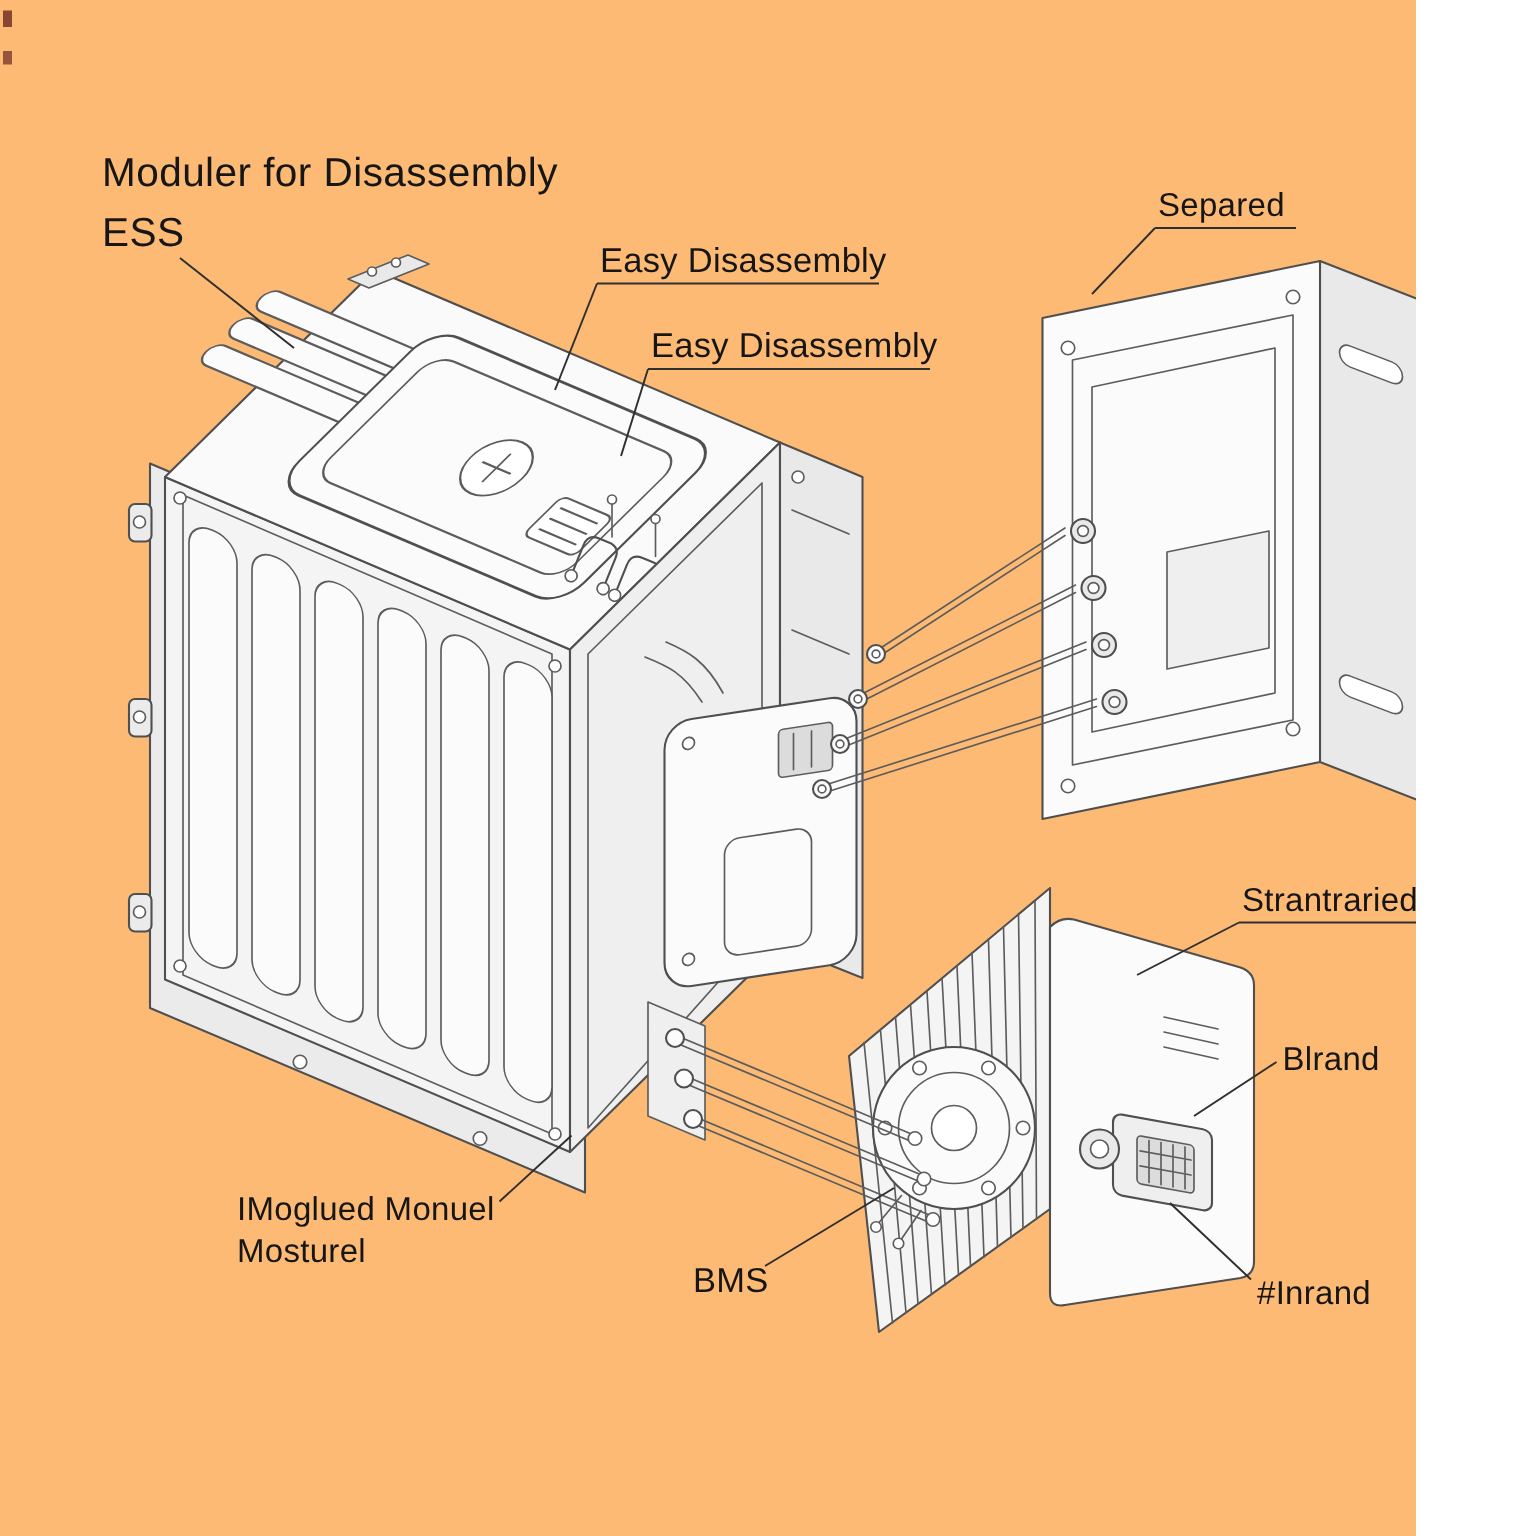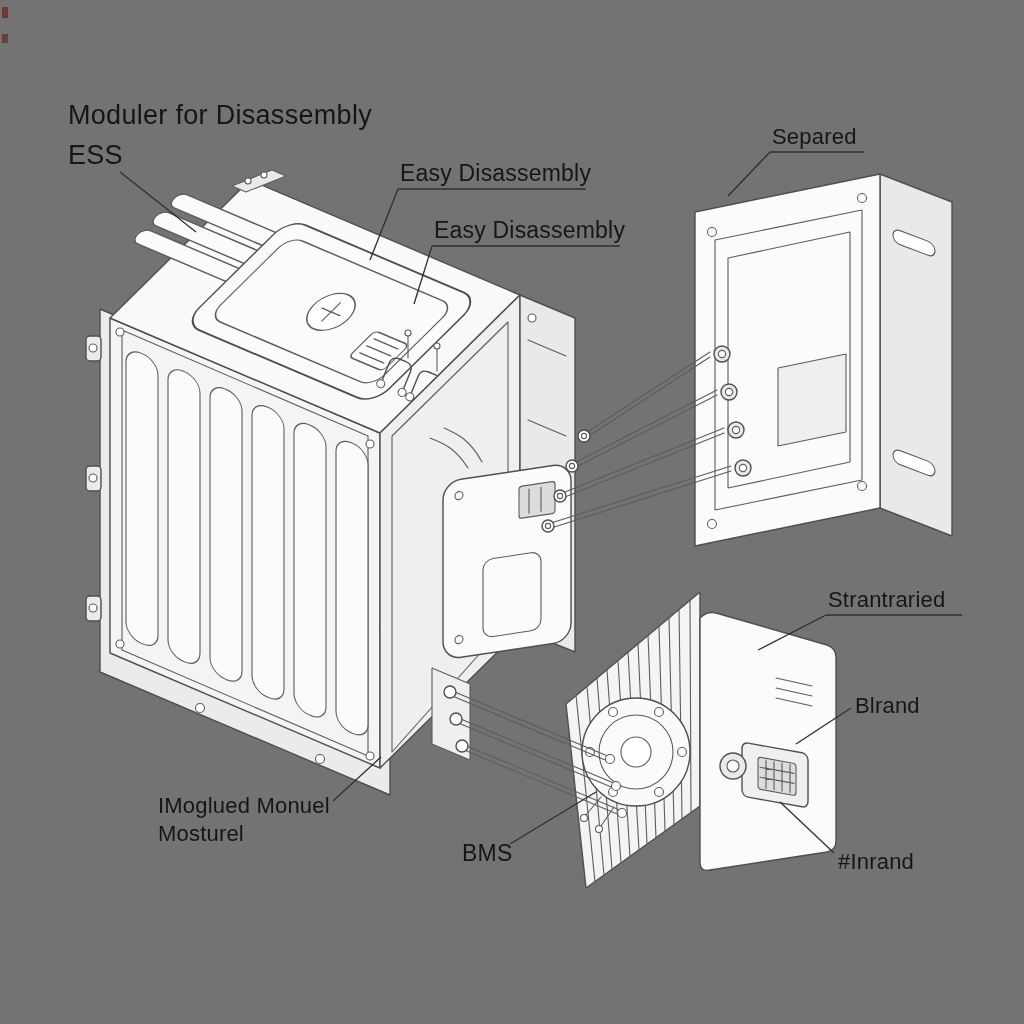--- a/index.html
+++ b/index.html
@@ -1,16 +1,16 @@
 <!DOCTYPE html>
 <html><head>
 <meta charset="utf-8">
 <style>
   html,body{margin:0;padding:0;background:#ffffff;}
-  .stage{position:relative;width:1024px;height:1024px;background:#737373;overflow:hidden;
+  .stage{position:relative;width:944px;height:1024px;background:#fdba74;overflow:hidden;
          font-family:"Liberation Sans", sans-serif;}
   svg{position:absolute;left:0;top:0;}
   text{fill:#161616;}
   .t-big{font-size:27px;font-weight:500;letter-spacing:.3px;}
   .t-lab{font-size:22px;font-weight:400;letter-spacing:.2px;}
   .t-lab2{font-size:23px;font-weight:400;letter-spacing:.2px;}
   .ln{stroke:#4f4f4f;stroke-width:1.4;fill:none;stroke-linejoin:round;stroke-linecap:round;}
   .ln2{stroke:#5c5c5c;stroke-width:1.1;fill:none;stroke-linejoin:round;stroke-linecap:round;}
   .leader{stroke:#2f2f2f;stroke-width:1.3;fill:none;}
   .f-frame{fill:#ebebeb;}

